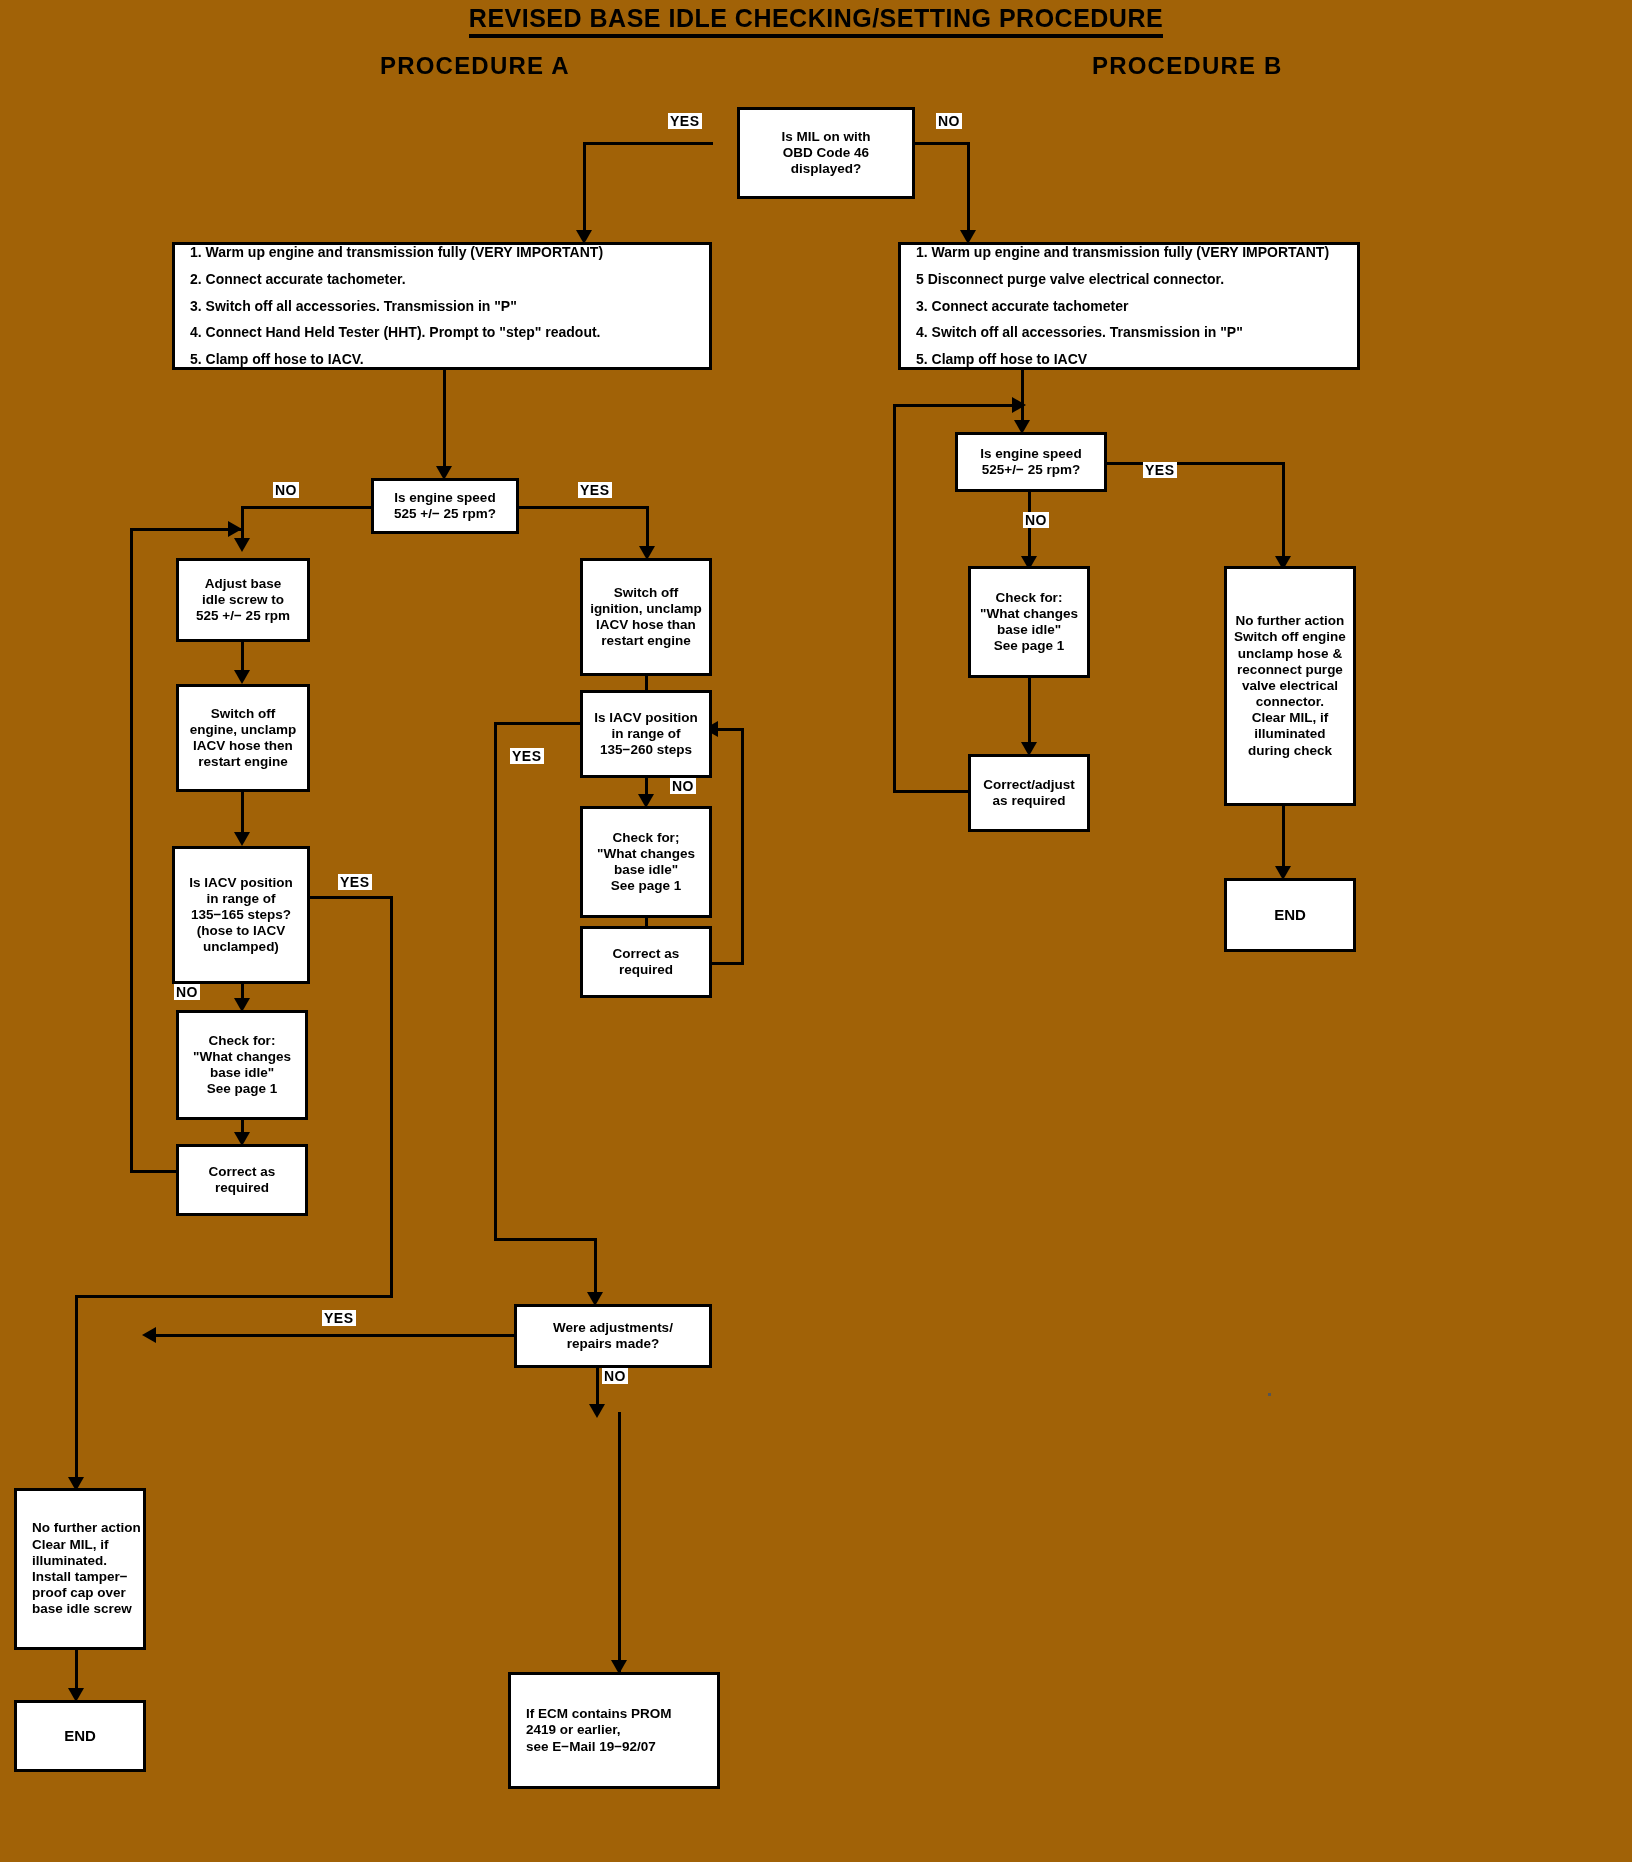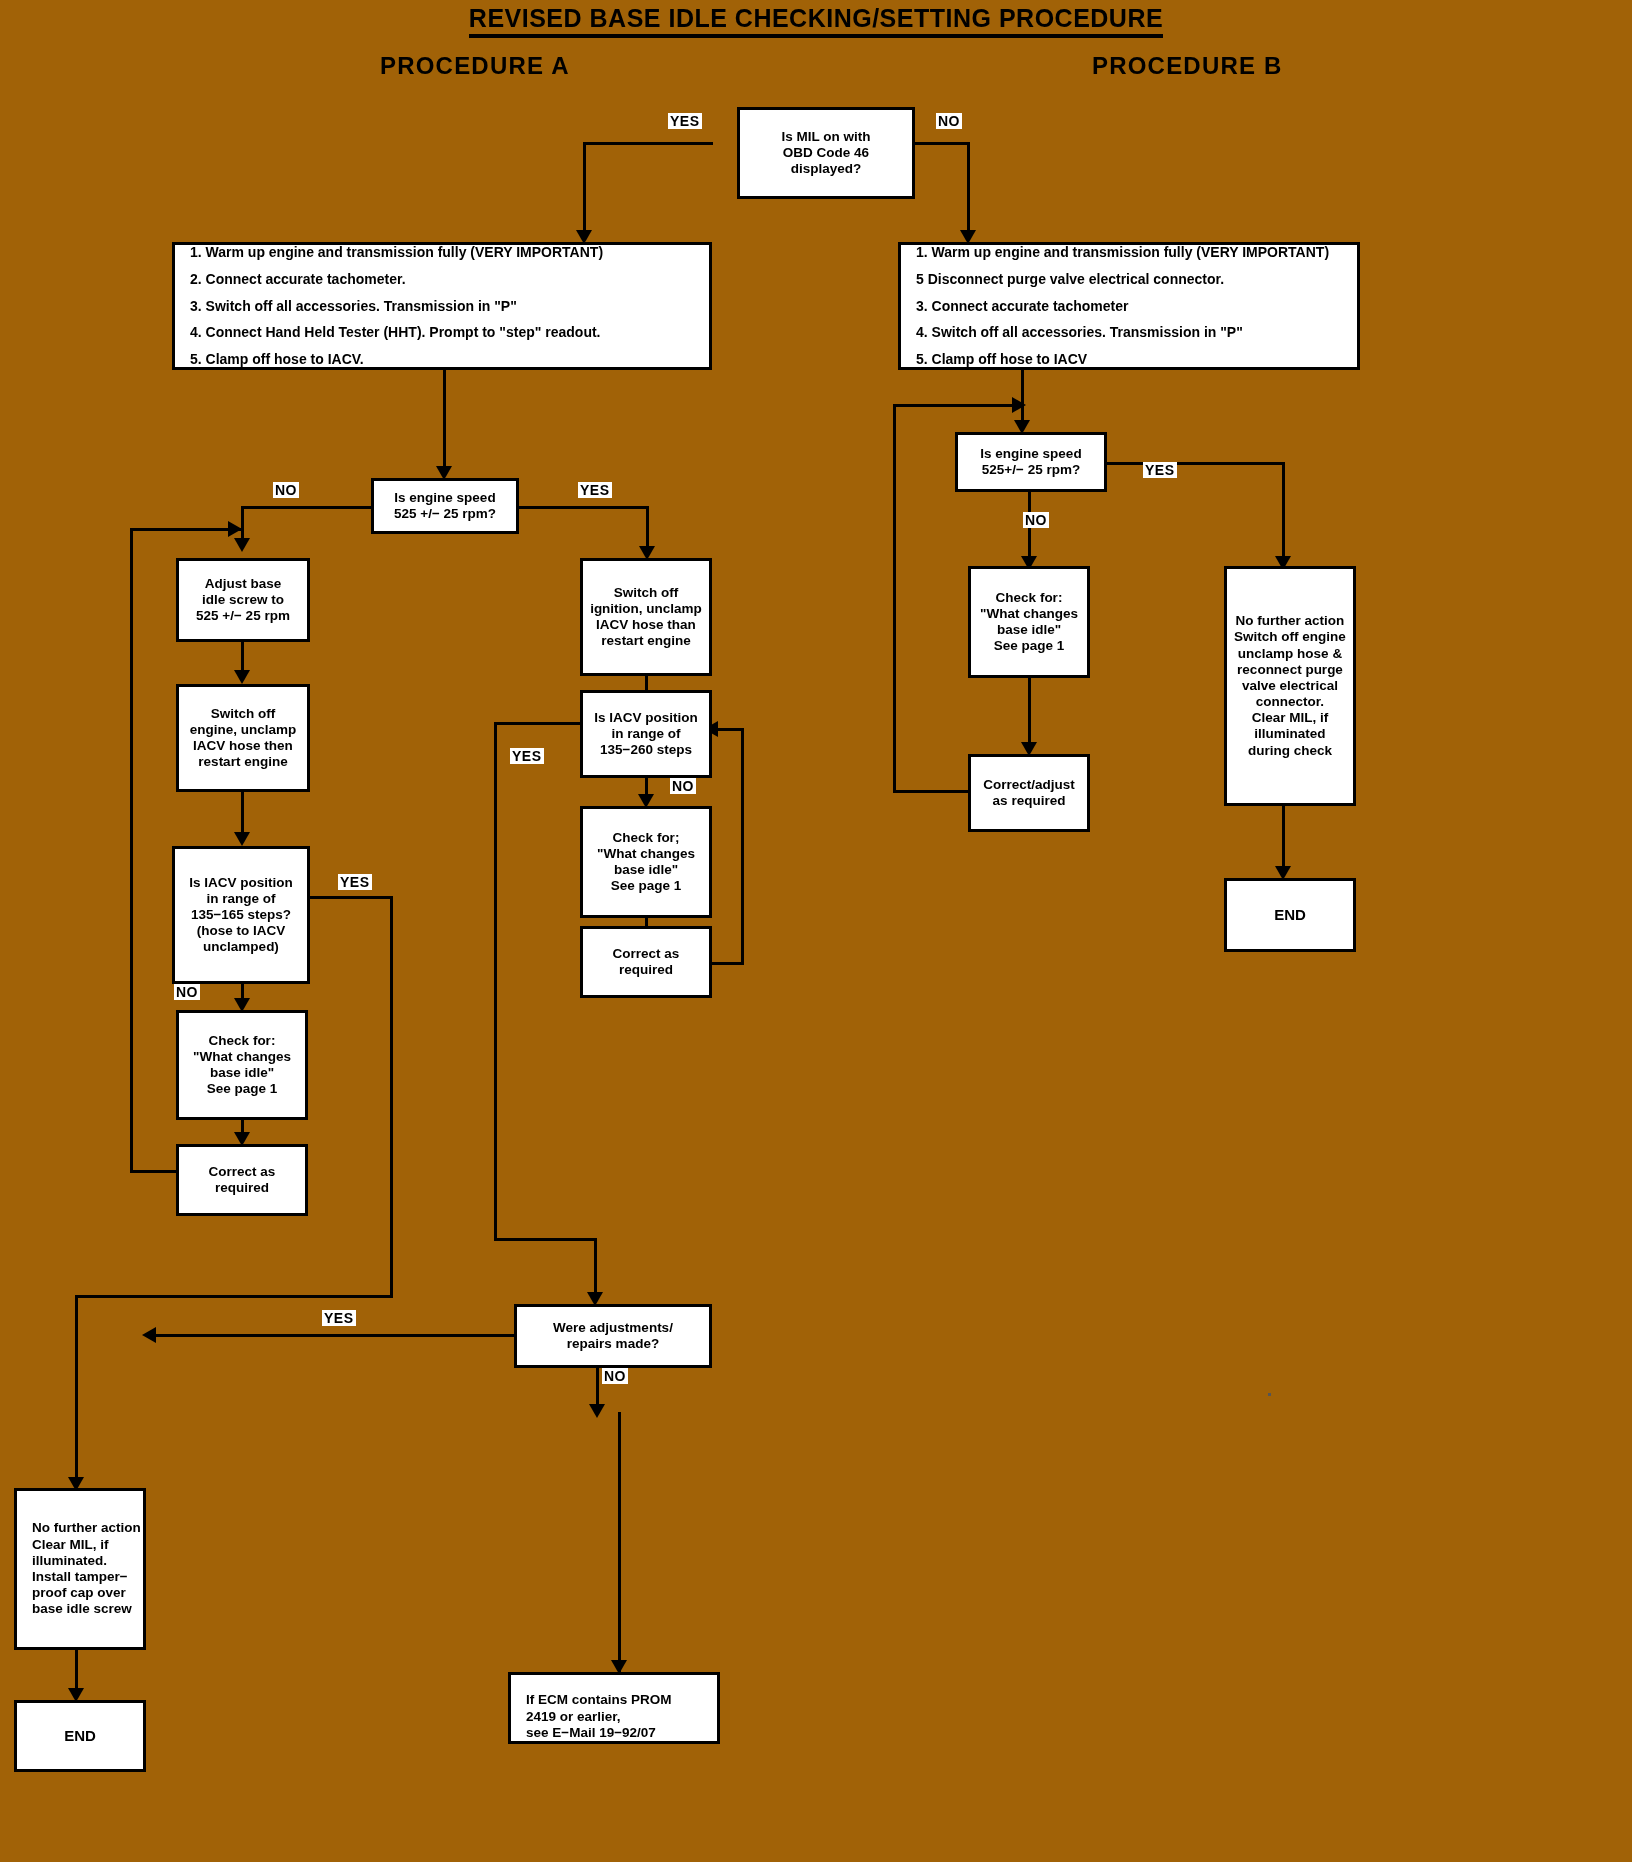--- a/index.html
+++ b/index.html
@@ -304,21 +304,21 @@
   </div>
 
   <div class="hline" style="left:152px; top:1334px; width:362px;"></div>
   <div class="arrow-l" style="left:142px; top:1327px;"></div>
   <div class="elabel" style="left:322px; top:1310px;">YES</div>
 
   <div class="vline" style="left:596px; top:1368px; height:44px;"></div>
   <div class="arrow-d" style="left:589px; top:1404px;"></div>
   <div class="elabel" style="left:602px; top:1368px;">NO</div>
 
-  <div class="box left" style="left:508px; top:1672px; width:212px; height:72px;justify-content:flex-end;">
+  <div class="box left" style="left:508px; top:1672px; width:212px; height:117px;">
     <div class="ln">If ECM contains PROM</div>
     <div class="ln">2419 or earlier,</div>
     <div class="ln">see E−Mail 19−92/07</div>
   </div>
   <div class="vline" style="left:618px; top:1412px; height:262px;"></div>
   <div class="arrow-d" style="left:611px; top:1660px;"></div>
 
   <div class="vline" style="left:1021px; top:370px; height:58px;"></div>
   <div class="arrow-d" style="left:1014px; top:420px;"></div>
 

